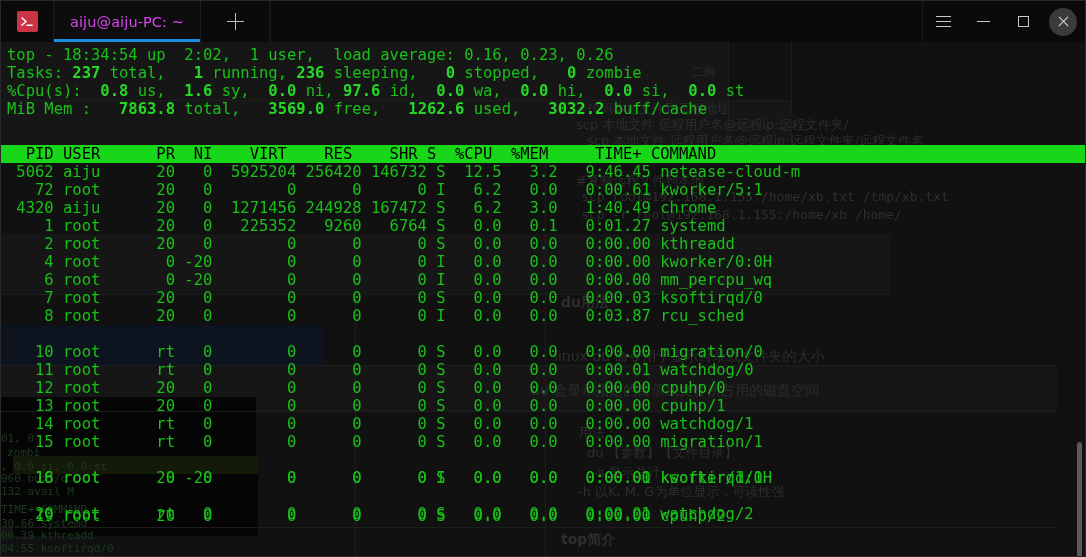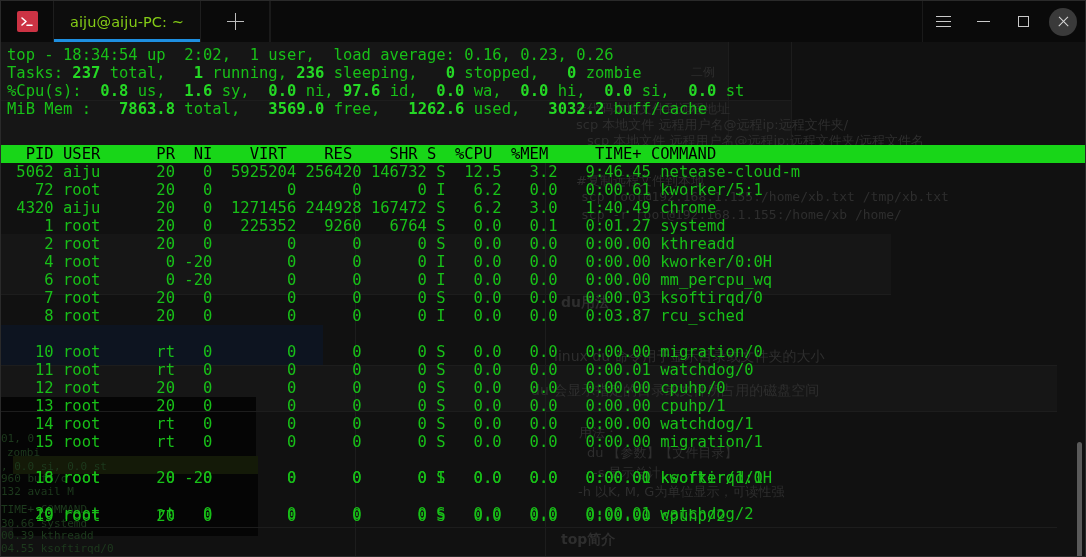--- a/index.html
+++ b/index.html
@@ -69,21 +69,21 @@
     justify-content: center;
     padding: 0 16px;
     box-sizing: border-box;
     background: #0d0d0d;
     border-left: 1px solid #1e1e1e;
     border-right: 1px solid #1e1e1e;
   }
   .tab .tab-label {
     font-family: "DejaVu Sans", sans-serif;
     font-size: 14.5px;
-    color: #84cc16;
+    color: #d946ef;
     white-space: nowrap;
     letter-spacing: .1px;
   }
   .tab .tab-underline {
     position: absolute;
     left: 0; right: 0; bottom: 0;
     height: 3px;
     background: #1e8fe0;
   }
 

